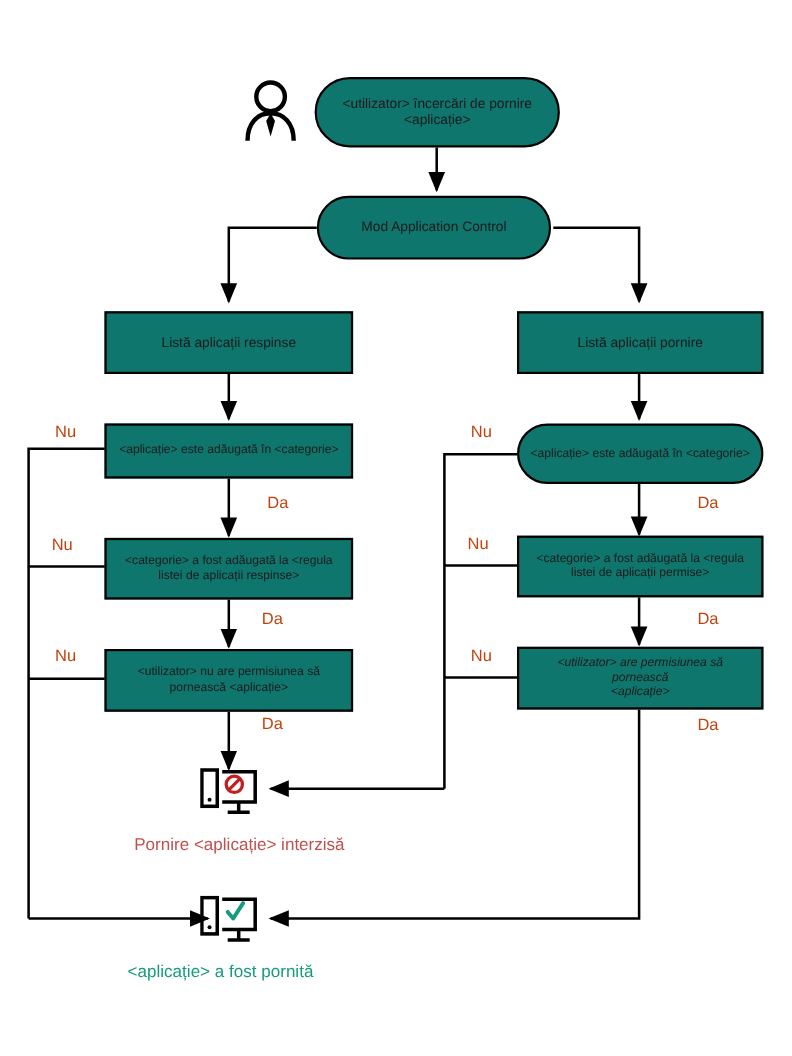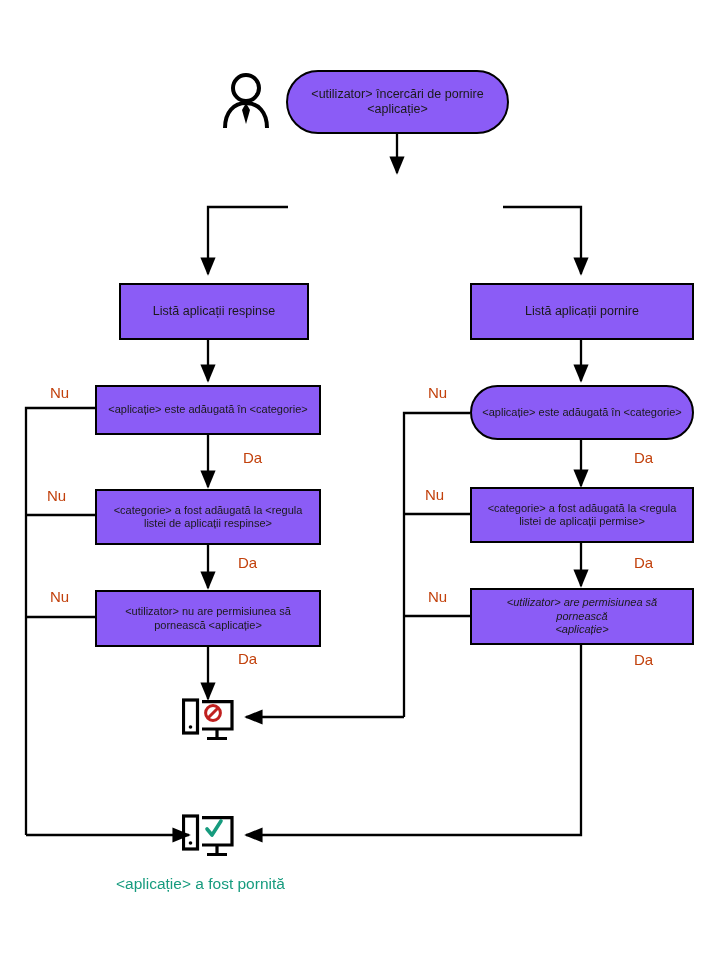--- a/index.html
+++ b/index.html
@@ -26,21 +26,21 @@
     width: 720px;
     height: 960px;
   }
   .node {
     position: absolute;
     box-sizing: border-box;
     display: flex;
     align-items: center;
     justify-content: center;
     text-align: center;
-    background: #8b5cf6;
+    background: #0f766e;
     border: 2.2px solid #000000;
     line-height: 1.22;
     padding: 2px 8px;
   }
   .node.rect { border-radius: 0; }
   .node.stadium { border-radius: 999px; }
   .node-text { display: block; white-space: pre-line; }
   .edge-label {
     position: absolute;
     font-size: 15px;
@@ -112,22 +112,25 @@
       <path d="M7,58 C7,42 16,33 28,33 C40,33 49,42 49,58"></path>
       <path d="M28,33 L24,40 L28,54 L32,40 Z" fill="#000000" stroke="none"></path>
     </svg>
   </div>
 
   <div class="node stadium" style="left:286px; top:70px; width:223px; height:64px;">
     <span class="node-text" style="font-size:12.5px;">&lt;utilizator&gt; încercări de pornire
 &lt;aplicație&gt;</span>
   </div>
 
-
-  <div class="node rect" style="left:95px; top:283px; width:190px; height:57px;margin-left:24px;">
+  <div class="node stadium" style="left:288px; top:178px; width:213px; height:58px;">
+    <span class="node-text" style="font-size:12.5px;">Mod Application Control</span>
+  </div>
+
+  <div class="node rect" style="left:95px; top:283px; width:226px; height:57px;">
     <span class="node-text" style="font-size:12.5px;">Listă aplicații respinse</span>
   </div>
 
   <div class="node rect" style="left:470px; top:283px; width:224px; height:57px;">
     <span class="node-text" style="font-size:12.5px;">Listă aplicații pornire</span>
   </div>
 
   <div class="node rect" style="left:95px; top:385px; width:226px; height:50px;">
     <span class="node-text" style="font-size:11px;">&lt;aplicație&gt; este adăugată în &lt;categorie&gt;</span>
   </div>
@@ -175,20 +178,21 @@
   <div class="icon-box" style="left:182px; top:698px;">
     <svg viewBox="0 0 52 46" width="52" height="46">
       <rect x="1.5" y="2" width="14" height="33" fill="none" stroke="#000000" stroke-width="3.2"></rect>
       <circle cx="8.5" cy="29" r="1.8" fill="#000000"></circle>
       <path d="M20,3.6 L50,3.6 L50,31 L20,31" fill="none" stroke="#000000" stroke-width="3.2"></path>
       <path d="M35,31 L35,39 M25,40.5 L45,40.5" stroke="#000000" stroke-width="3.2" fill="none"></path>
       <circle cx="31" cy="15" r="7.4" fill="none" stroke="#c0201f" stroke-width="3"></circle>
       <line x1="26" y1="20" x2="36" y2="10" stroke="#c0201f" stroke-width="3"></line>
     </svg>
   </div>
+  <div class="outcome-label" style="left:122px; top:760px; color:#c0504d;">Pornire &lt;aplicație&gt; interzisă</div>
 
   <div class="icon-box" style="left:182px; top:814px;">
     <svg viewBox="0 0 52 46" width="52" height="46">
       <rect x="1.5" y="2" width="14" height="33" fill="none" stroke="#000000" stroke-width="3.2"></rect>
       <circle cx="8.5" cy="29" r="1.8" fill="#000000"></circle>
       <path d="M20,3.6 L50,3.6 L50,31 L20,31" fill="none" stroke="#000000" stroke-width="3.2"></path>
       <path d="M35,31 L35,39 M25,40.5 L45,40.5" stroke="#000000" stroke-width="3.2" fill="none"></path>
       <path d="M25,15 L30,21 L39,7" fill="none" stroke="#169b7e" stroke-width="3.6" stroke-linecap="round" stroke-linejoin="round"></path>
     </svg>
   </div>

